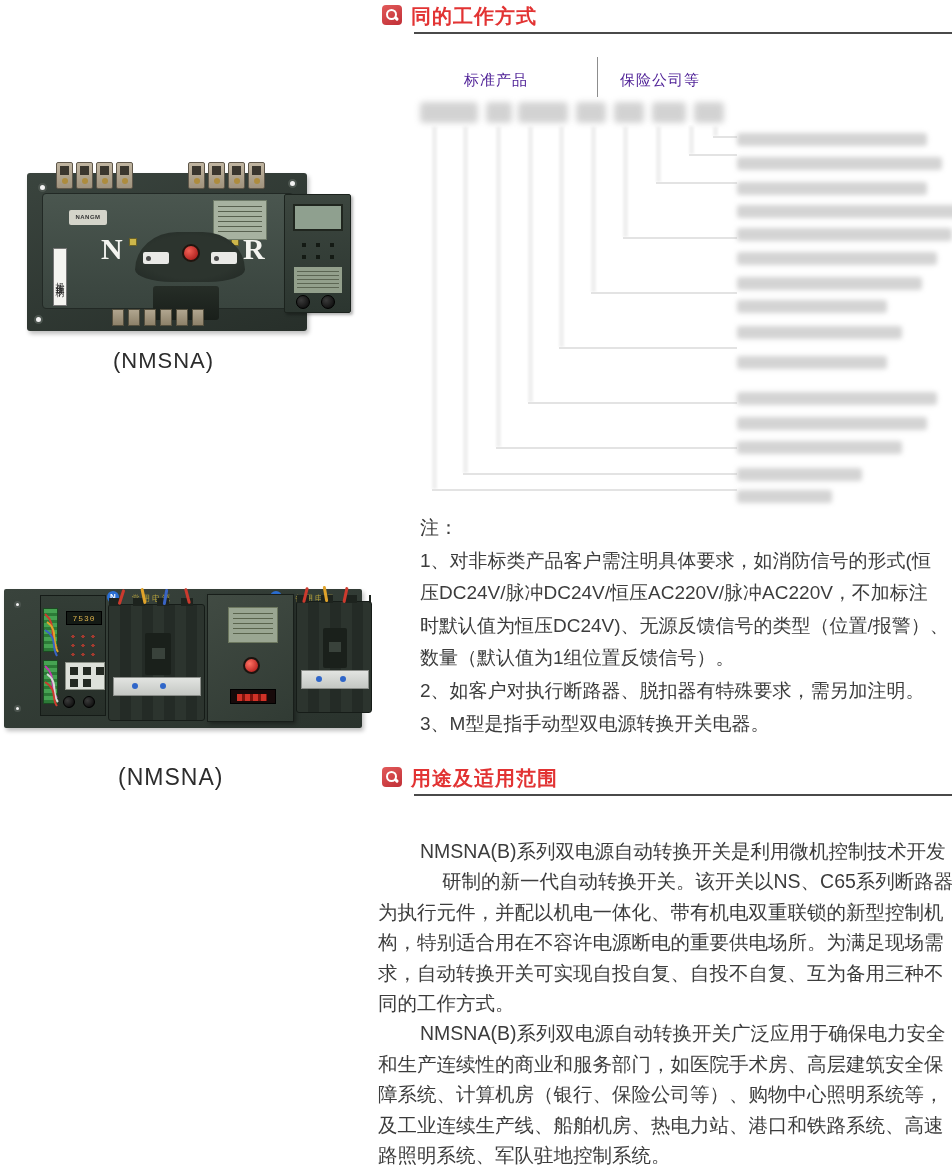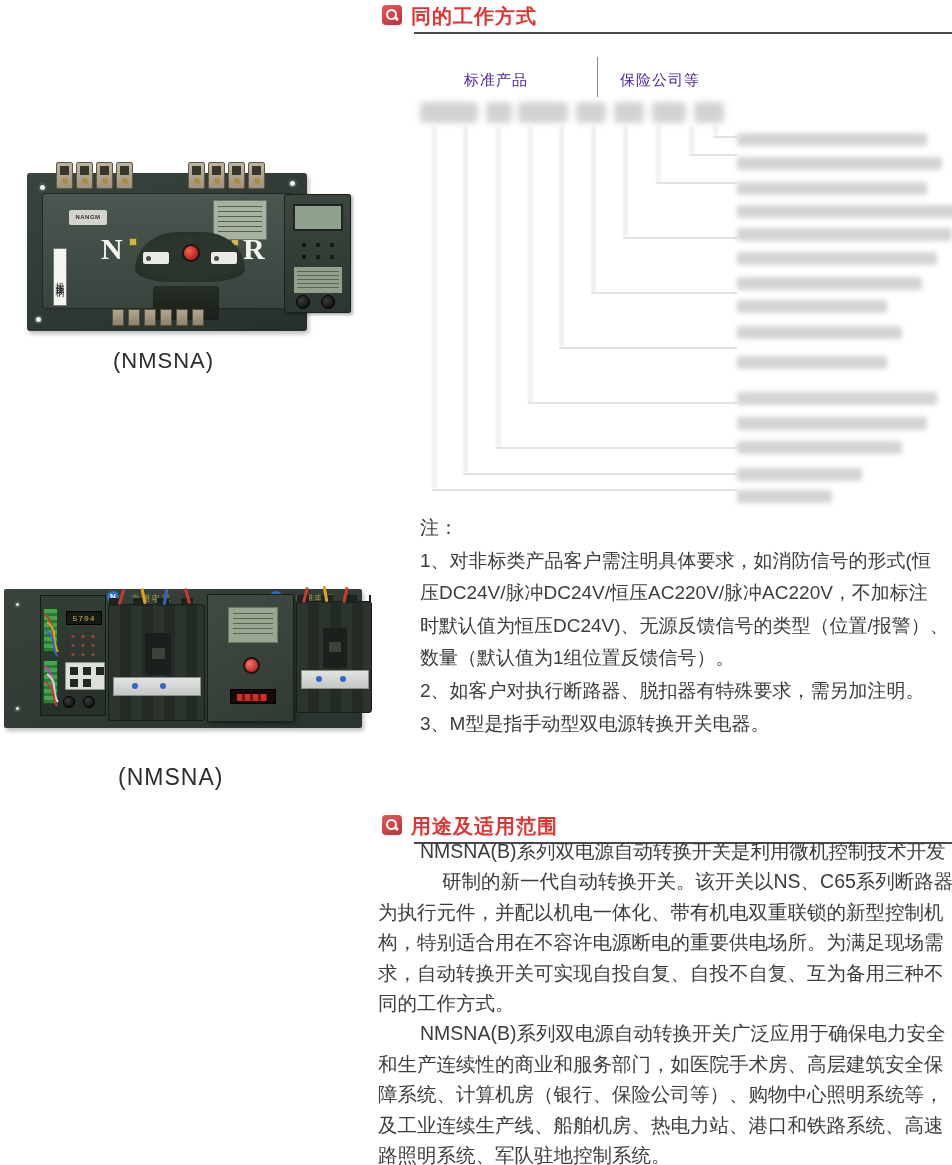--- a/index.html
+++ b/index.html
@@ -208,21 +208,21 @@
     <div>
         <div class="line">1、对非标类产品客户需注明具体要求，如消防信号的形式(恒</div>
         <div class="line">压DC24V/脉冲DC24V/恒压AC220V/脉冲AC220V，不加标注</div>
         <div class="line">时默认值为恒压DC24V)、无源反馈信号的类型（位置/报警）、</div>
         <div class="line">数量（默认值为1组位置反馈信号）。</div>
         <div class="line">2、如客户对执行断路器、脱扣器有特殊要求，需另加注明。</div>
         <div class="line">3、M型是指手动型双电源转换开关电器。</div>
       </div>
   </div>
 
-  <div class="sec-header" style="top:812px;">
+  <div class="sec-header" style="top:764px;">
     <span class="sec-icon"></span>
     <span class="sec-title">用途及适用范围</span>
     <span class="sec-underline"></span>
   </div>
 
   <div class="usage-block">
     <div>
         <div class="line" style="padding-left: 42px;">NMSNA(B)系列双电源自动转换开关是利用微机控制技术开发</div>
         <div class="line" style="padding-left: 64px;">研制的新一代自动转换开关。该开关以NS、C65系列断路器</div>
         <div class="line">为执行元件，并配以机电一体化、带有机电双重联锁的新型控制机</div>
@@ -301,21 +301,21 @@
       <span class="green-conn" style="top:12px;"></span>
       <span class="green-conn" style="top:64px;"></span>
       <svg class="abs" style="left:2px; top:10px;" width="30" height="102">
         <path d="M2,8 C14,18 6,30 14,42" stroke="#cc3a2e" stroke-width="2" fill="none"></path>
         <path d="M4,16 C16,24 8,36 15,46" stroke="#e0a32a" stroke-width="2" fill="none"></path>
         <path d="M2,24 C15,32 8,40 14,50" stroke="#3a64c4" stroke-width="2" fill="none"></path>
         <path d="M2,60 C14,70 6,82 14,92" stroke="#c43ab0" stroke-width="2" fill="none"></path>
         <path d="M4,68 C16,76 8,88 15,96" stroke="#d8d8d8" stroke-width="2" fill="none"></path>
         <path d="M2,76 C15,84 8,92 14,100" stroke="#cc3a2e" stroke-width="2" fill="none"></path>
       </svg>
-      <div class="nb-display">5704</div>
+      <div class="nb-display">7530</div>
       <div class="nb-leds"></div>
       <div class="nb-keys"></div>
       <span class="knob" style="left:22px; top:100px; width:12px; height:12px;"></span>
       <span class="knob" style="left:42px; top:100px; width:12px; height:12px;"></span>
     </div>
 
     <div class="nb-breaker" style="left:104px; top:21px; width:97px; height:117px;">
       <div class="nb-teeth"></div>
       <div class="nb-toggle" style="left:36px; top:28px; width:26px; height:42px;"></div>
       <div class="silver-strip" style="left:4px; top:72px; width:88px;">

